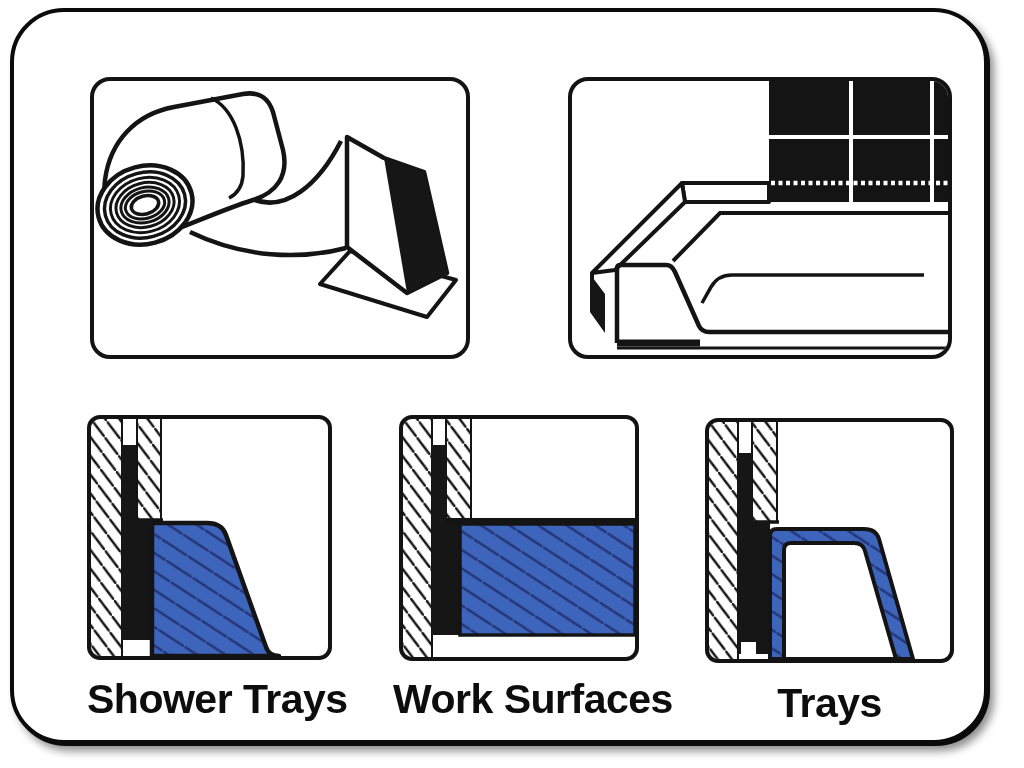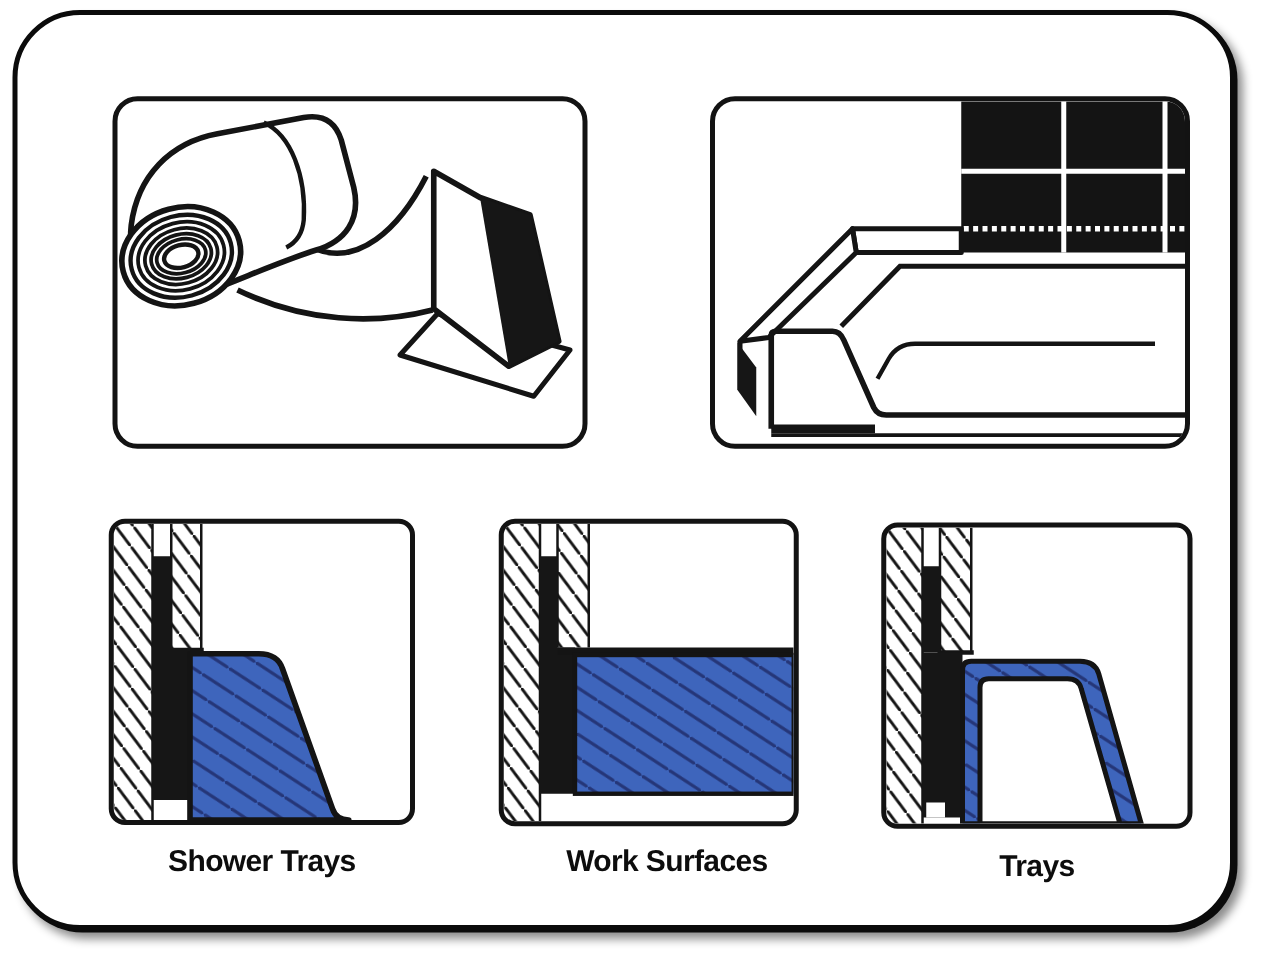--- a/index.html
+++ b/index.html
@@ -9,23 +9,23 @@
          border:4px solid #0b0b0b;border-radius:54px;background:#fff;
          box-shadow:2px 2px 0 0 #0b0b0b, 6px 7px 8px rgba(0,0,0,.45);}
   .panel{position:absolute;background:#fff;border:4px solid #131313;overflow:hidden;}
   .panel svg{display:block;width:100%;height:100%;}
   .p-tape  {left:76px;  top:65px;  width:372px;height:274px;border-radius:20px;}
   .p-apply {left:554px; top:65px;  width:376px;height:274px;border-radius:20px;}
   .p-shower{left:73px;  top:403px; width:237px;height:237px;border-radius:13px;}
   .p-work  {left:385px; top:403px; width:232px;height:238px;border-radius:13px;}
   .p-baths {left:691px; top:406px; width:241px;height:237px;border-radius:13px;}
   .label{position:absolute;width:245px;text-align:center;
-         font-size:24px;font-weight:700;color:#0d0d0d;letter-spacing:-0.5px;white-space:nowrap;}
+         font-size:41px;font-weight:700;color:#0d0d0d;letter-spacing:-0.5px;white-space:nowrap;}
   .l-shower{left:73px; top:664px;}
-  .l-work  {left:397px;top:664px;}
+  .l-work  {left:379px;top:664px;}
   .l-baths {left:693px;top:668px;}
 </style>
 </head>
 <body>
 
 <div class="page">
   <div class="frame">
 
     <div class="panel p-tape">
       <svg viewBox="0 0 372 274">

